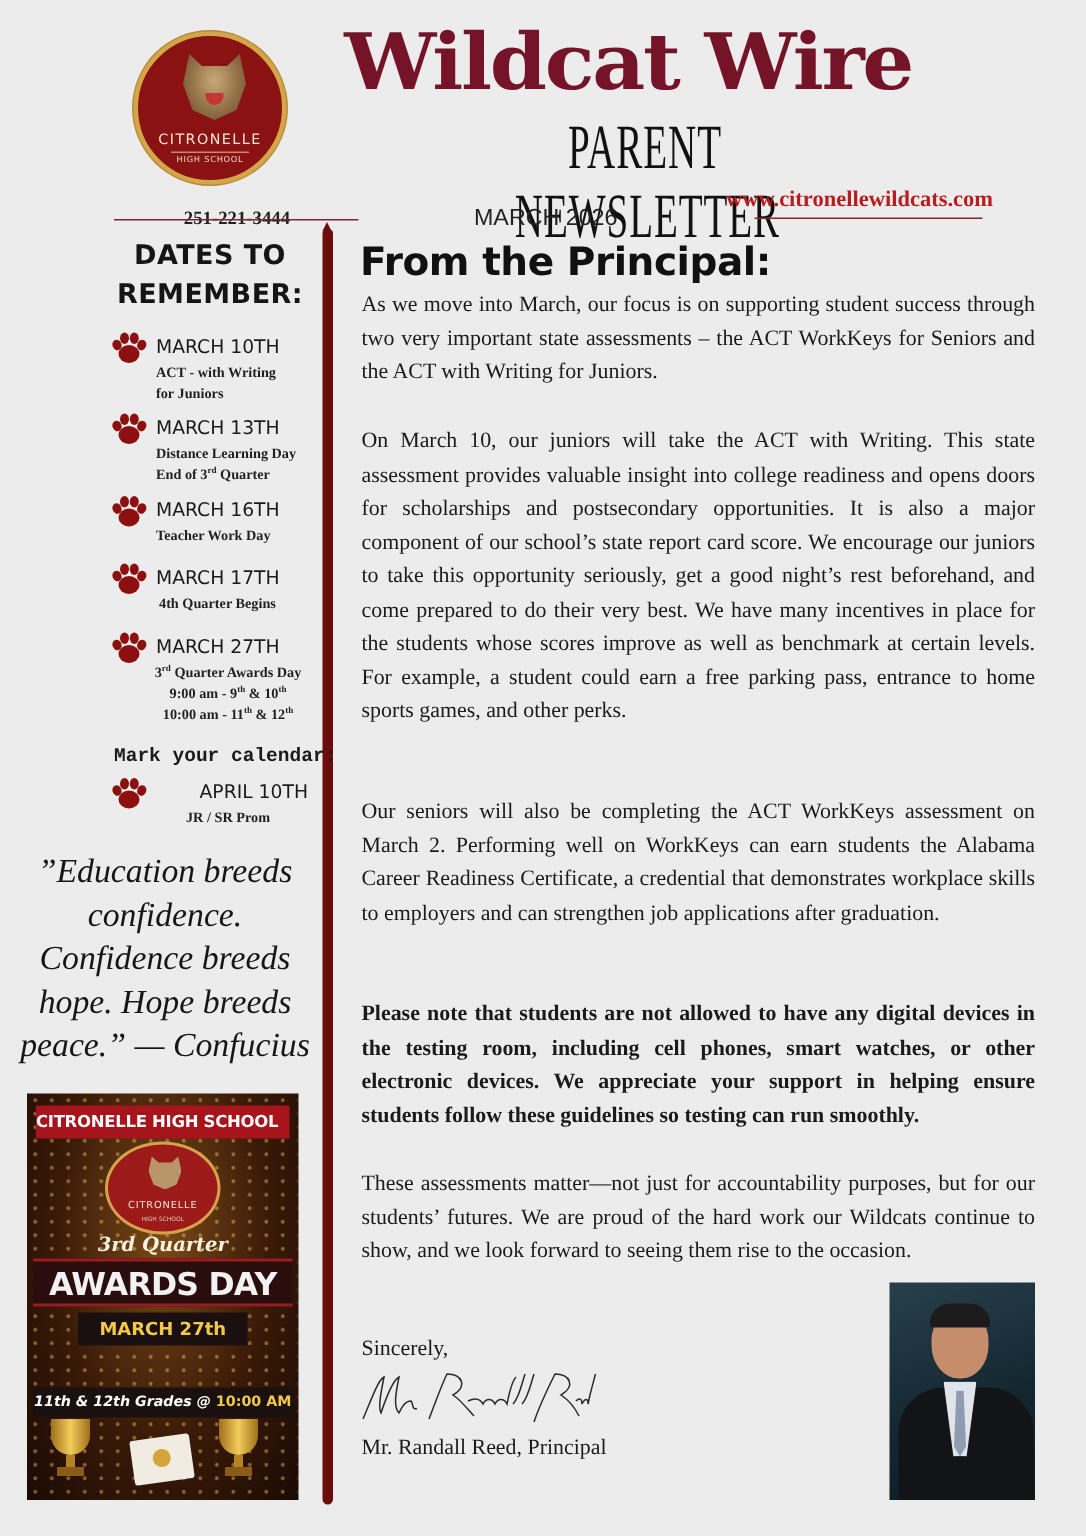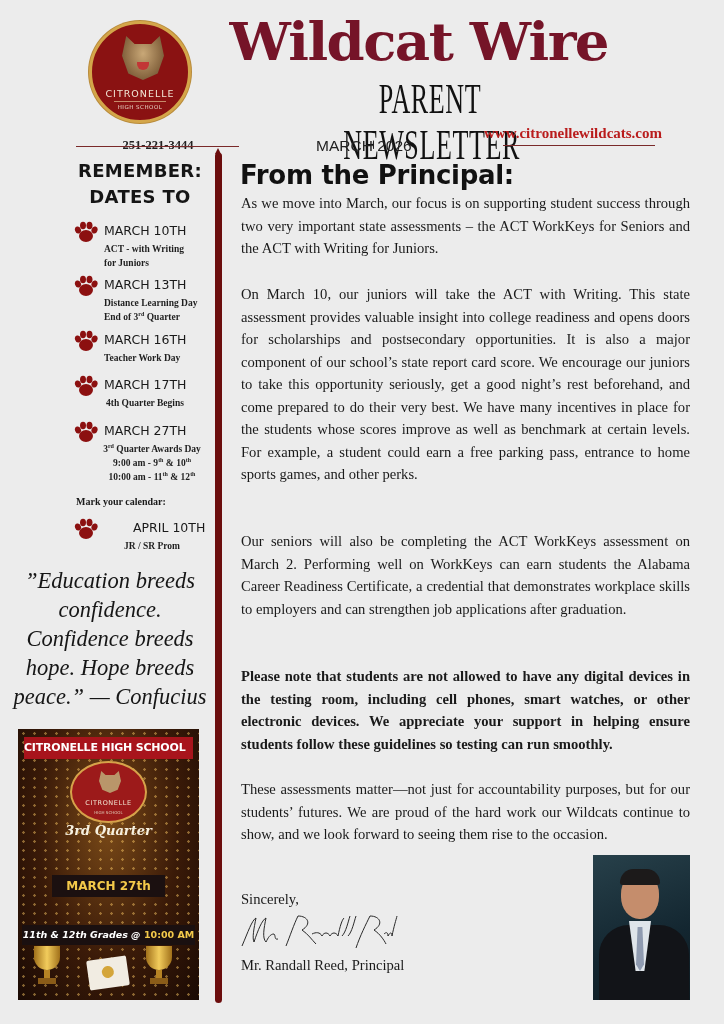--- a/index.html
+++ b/index.html
@@ -77,22 +77,22 @@
   .event .label {
     position: absolute; left: 30px; top: 2px; font-family: "DejaVu Sans", sans-serif; font-size: 12.5px;
     color: #1a1a1a; white-space: nowrap;
   }
   .event .desc {
     position: absolute; left: 30px; top: 21px; font-family: "Liberation Serif", serif; font-weight: bold;
     font-size: 9.5px; line-height: 14px; color: #1f1f1f; white-space: nowrap;
   }
   .event .desc.center { text-align: center; width: 112px; left: 22px; }
   .mark-cal {
-    position: absolute; left: 76px; top: 496px; font-family: Liberation Serif, serif; font-weight: bold;
-    font-size: 10px; color: #1a1a1a;
+    position: absolute; left: 76px; top: 496px; font-family: Liberation Mono, monospace; font-weight: bold;
+    font-size: 13px; color: #1a1a1a;
   }
   sup { font-size: 6px; vertical-align: 4px; line-height: 0; }
 
   .quote {
     position: absolute; left: 6px; top: 566px; width: 208px; text-align: center;
     font-family: "Liberation Serif", serif; font-style: italic; font-size: 22.5px; line-height: 29px;
     color: #161616;
   }
 
   
@@ -194,22 +194,22 @@
 
 <div class="title">Wildcat Wire</div>
 <div class="subtitle">PARENT NEWSLETTER</div>
 <div class="issue-date">MARCH 2026</div>
 <div class="website">www.citronellewildcats.com</div>
 <div class="website-rule"></div>
 
 <div class="divider"></div>
 
 <div class="dates-title">
+  <div>DATES TO</div>
   <div>REMEMBER:</div>
-  <div>DATES TO</div>
 </div>
 
 <svg width="0" height="0" style="position:absolute">
   <defs>
     <g id="paw-shape">
       <ellipse cx="12" cy="15" rx="7" ry="6" fill="#8c1010"></ellipse>
       <ellipse cx="4" cy="9" rx="3" ry="3.6" fill="#8c1010" transform="rotate(-20 4 9)"></ellipse>
       <ellipse cx="9" cy="4.5" rx="3" ry="3.8" fill="#8c1010"></ellipse>
       <ellipse cx="15.5" cy="4.5" rx="3" ry="3.8" fill="#8c1010"></ellipse>
       <ellipse cx="20.5" cy="9" rx="3" ry="3.6" fill="#8c1010" transform="rotate(20 20.5 9)"></ellipse>
@@ -287,20 +287,21 @@
 
 <div class="poster">
   <div class="spark"></div>
   <div class="banner-top">CITRONELLE HIGH SCHOOL</div>
   <div class="p-logo">
     <div class="pcat"></div>
     <div class="pname">CITRONELLE</div>
     <div class="psub">HIGH SCHOOL</div>
   </div>
   <div class="quarter">3rd Quarter</div>
+  <div class="awards">AWARDS DAY</div>
   <div class="pdate">MARCH 27th</div>
   <div class="g2">
     <span>11th &amp; 12th Grades @</span>
     <b>10:00 AM</b>
   </div>
   <div class="trophy" style="left:12px;">
     <div class="cup"></div>
       <div class="stem"></div>
       <div class="base"></div>
   </div>

